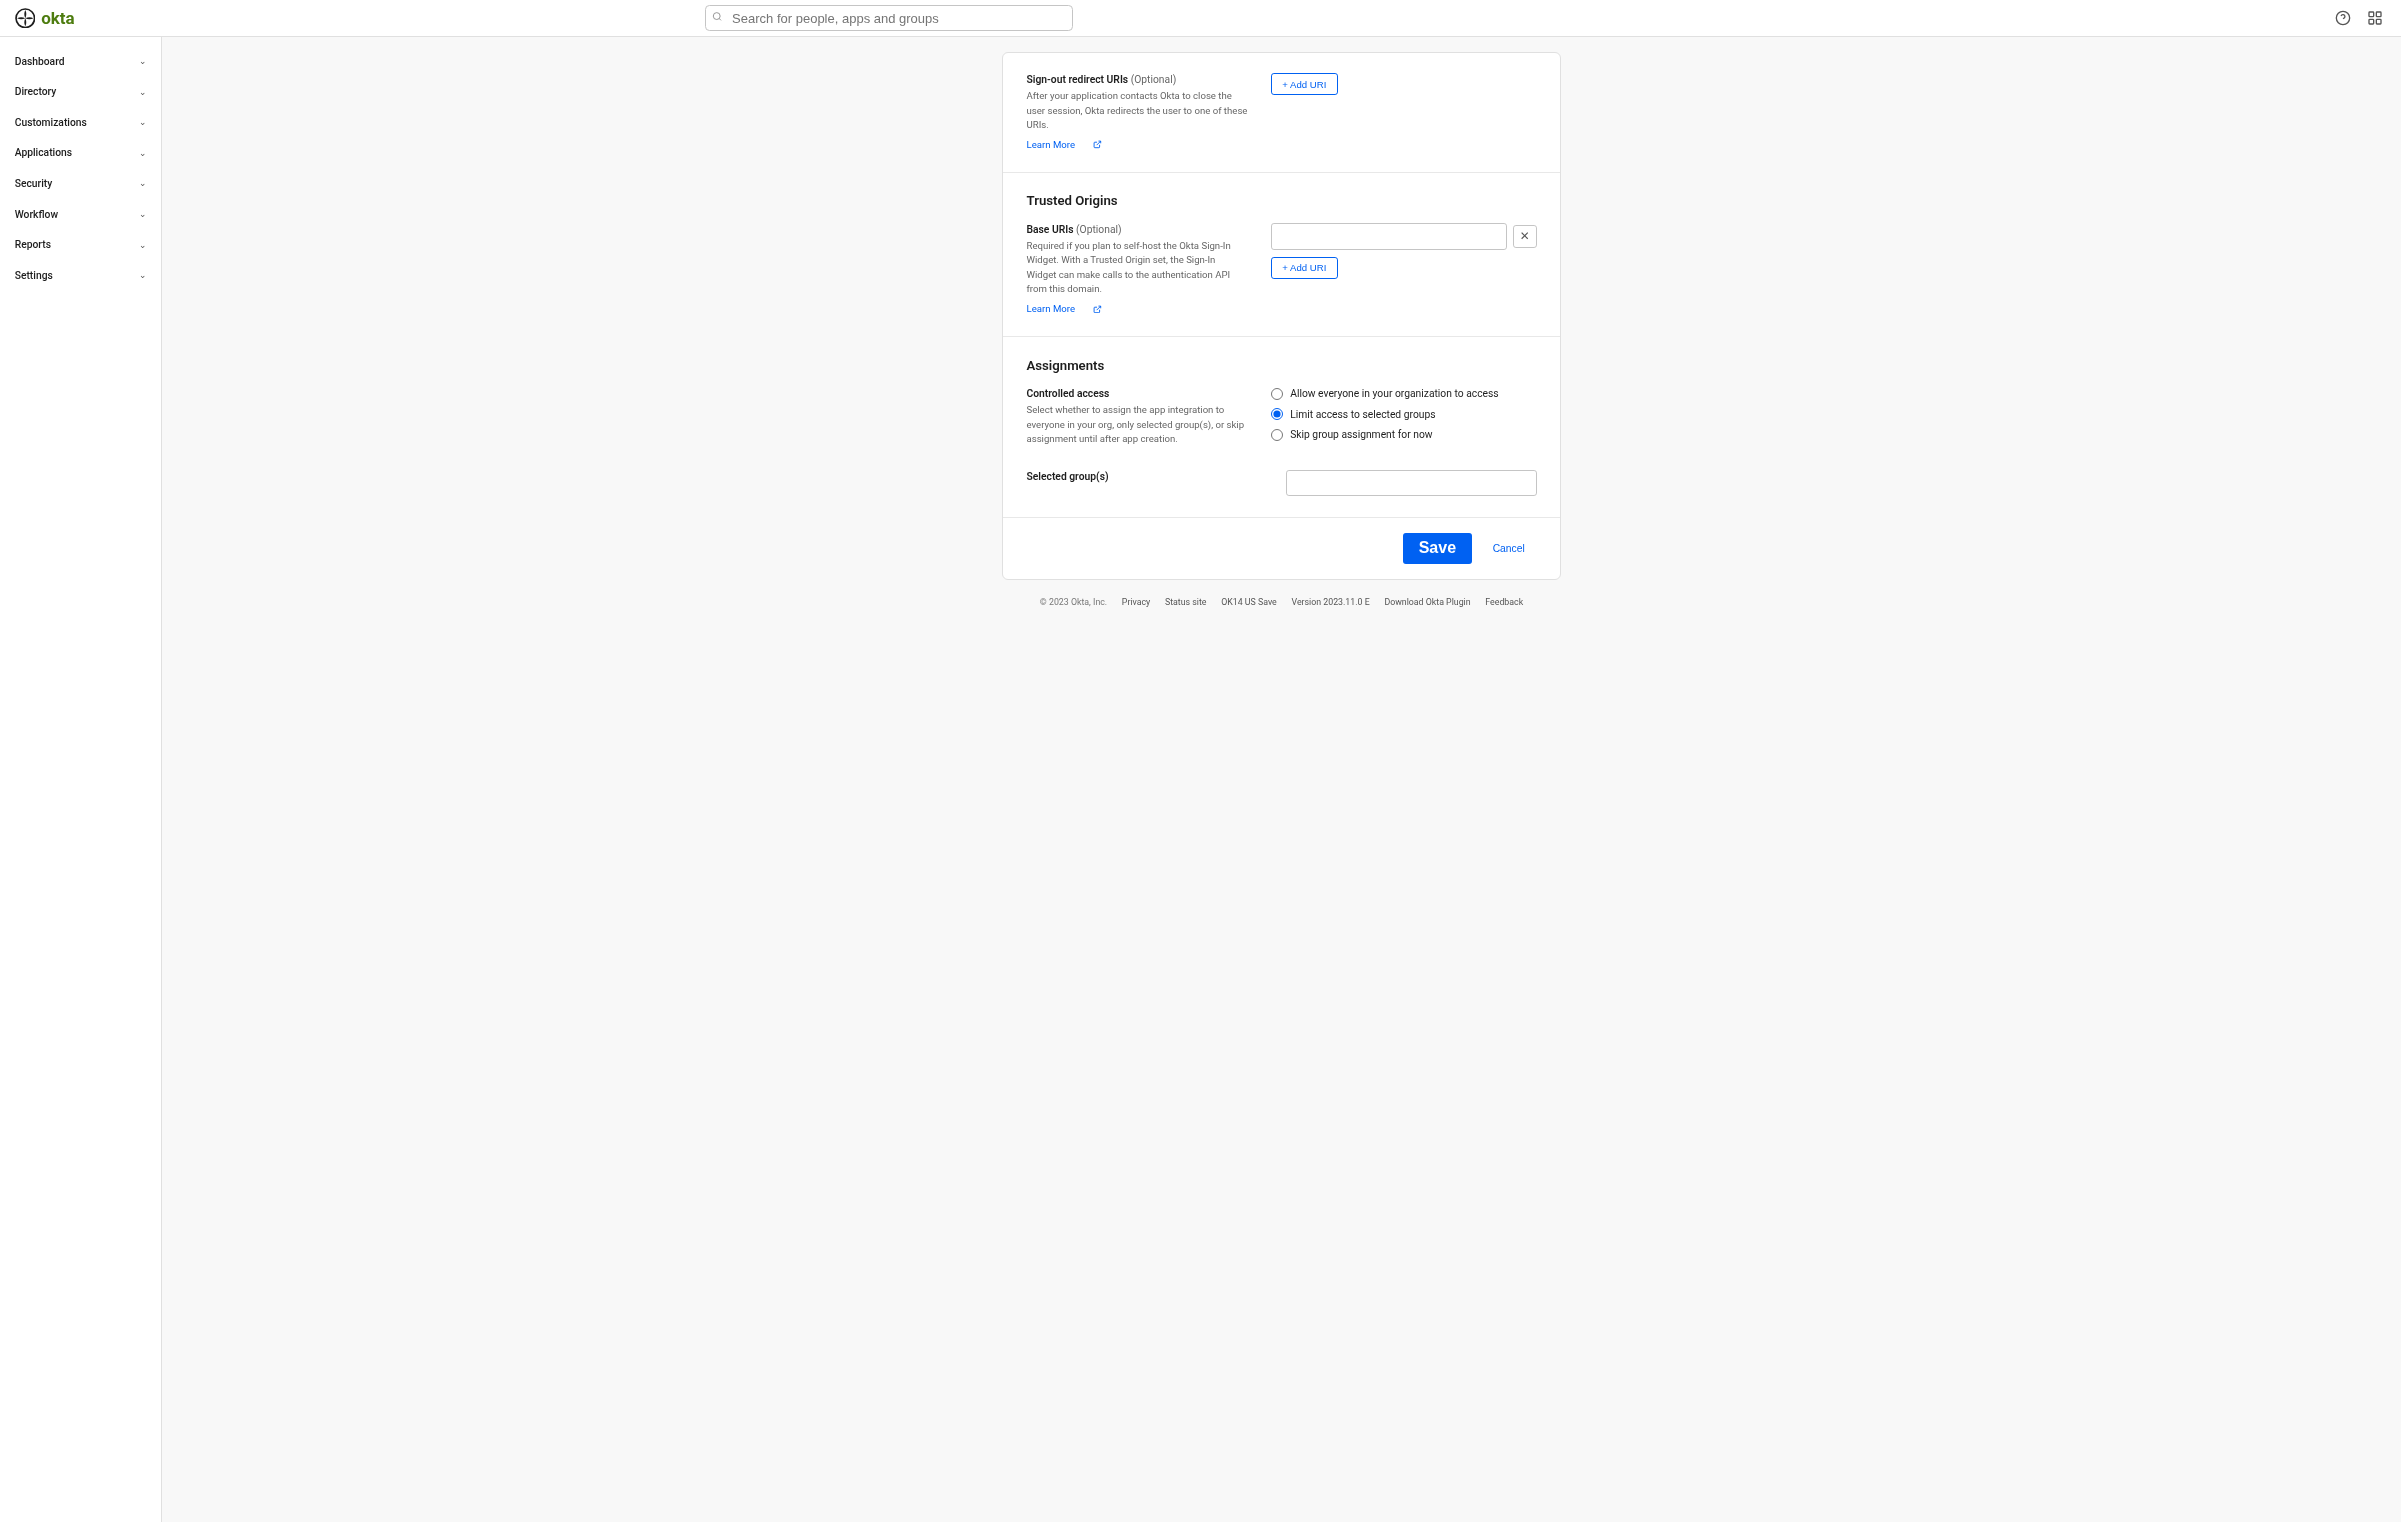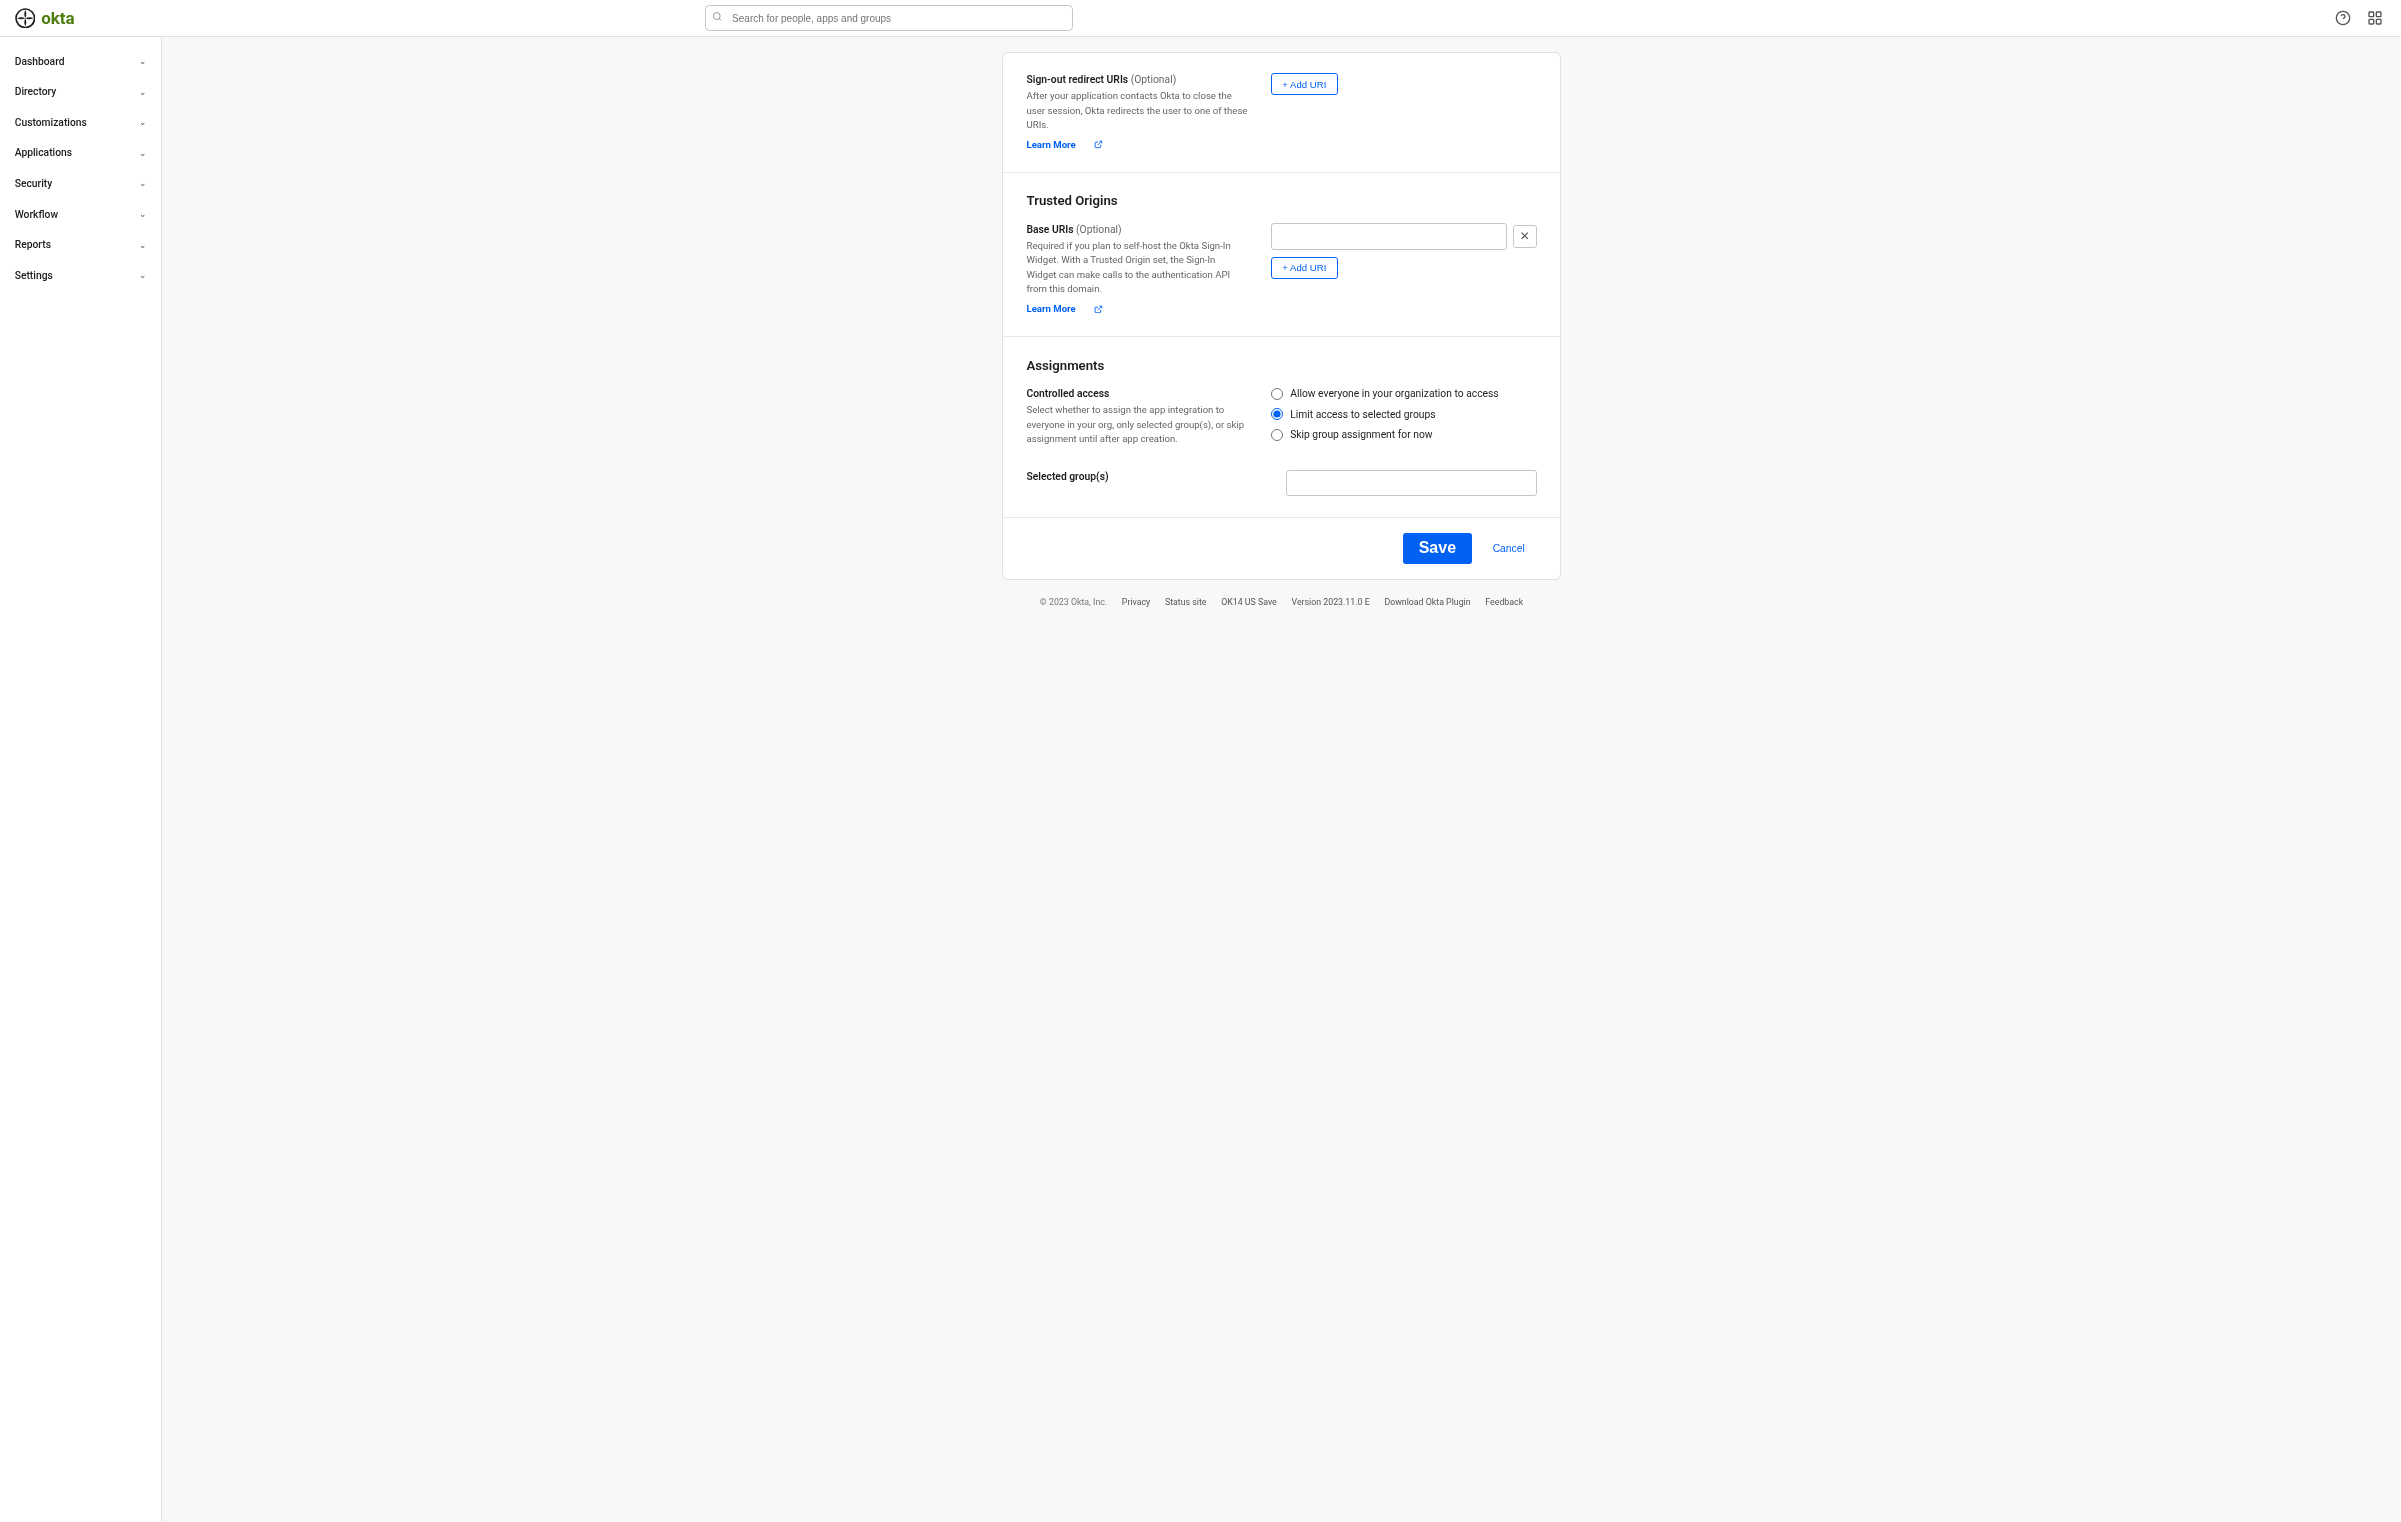--- a/index.html
+++ b/index.html
@@ -40,21 +40,21 @@
       max-width: 368px;
       margin: 0 auto;
       position: relative;
     }
     .header-search input {
       width: 100%;
       height: 26.5px;
       border: 0.7px solid #c5c5c5;
       border-radius: 4.4px;
       padding: 0 8.8px 0 26.5px;
-      font-size: 10px;
+      font-size: 13px;
       color: #555;
       outline: none;
       background: #fff;
     }
     .search-icon-wrap {
       position: absolute;
       left: 7.4px;
       top: 50%;
       transform: translateY(-50%);
       color: #888;
@@ -160,21 +160,21 @@
     }
     .field-desc {
       font-size: 9.6px;
       color: #666;
       line-height: 1.5;
       margin-bottom: 5.9px;
     }
     .learn-more {
       color: #0061f2;
       font-size: 9.6px;
-      font-weight: 700;
+      font-weight: 400;
       cursor: pointer;
       display: inline-flex;
       align-items: center;
       gap: 18px;
       text-decoration: none;
     }
 
     .field-controls {
       flex: 1;
       display: flex;

